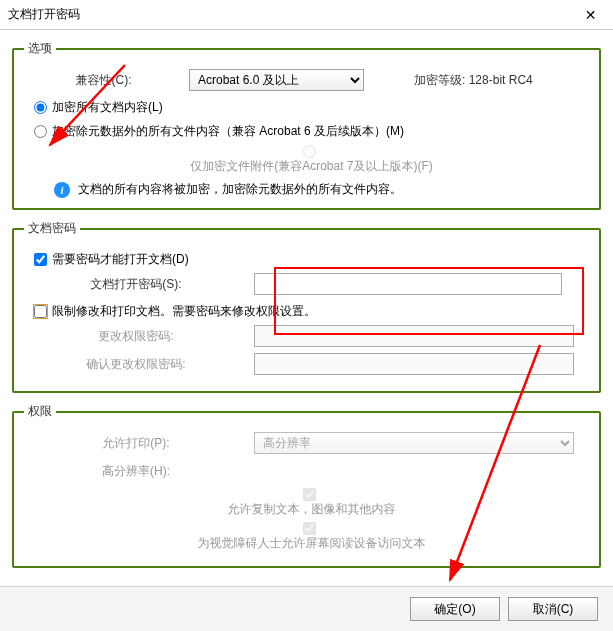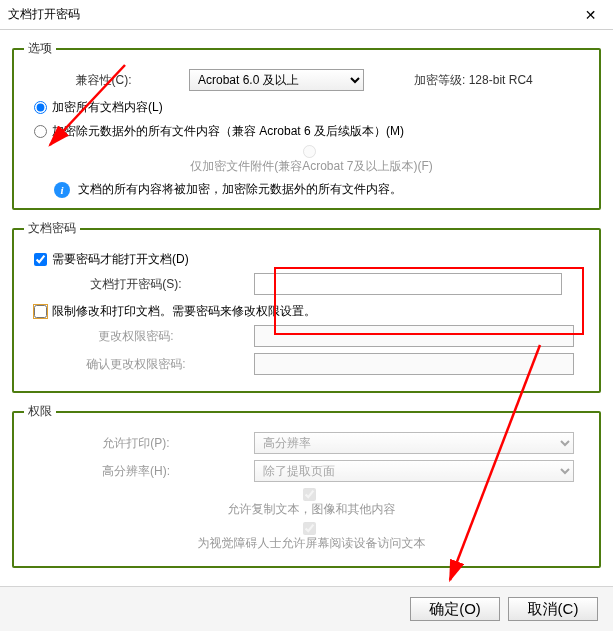--- a/index.html
+++ b/index.html
@@ -25,21 +25,21 @@
 .info-row { display: flex; align-items: center; padding-left: 30px; margin-top: 6px; }
 .info-icon { width: 16px; height: 16px; border-radius: 50%; background: #1e90ff; color: #fff; display: inline-flex; align-items: center; justify-content: center; font-size: 11px; font-weight: bold; font-style: italic; margin-right: 8px; font-family: Georgia, serif; }
 input[type=password], input[type=text].tinput { height: 22px; border: 1px solid #a9a9a9; padding: 0 4px; font-size: 12px; }
 input.pw1 { width: 308px; }
 input.pw2 { width: 320px; }
 .highlight-box { position: absolute; border: 2px solid #ff0000; pointer-events: none; }
 .restrict-row input[type=checkbox] { accent-color: #d08020; }
 .greylabel { color: #999; }
 .check-row.checked-disabled input { accent-color: #888; }
 .bottom-bar { position: absolute; bottom: 0; left: 0; right: 0; border-top: 1px solid #d4d4d4; height: 45px; display: flex; justify-content: flex-end; align-items: center; padding-right: 15px; gap: 8px; background: #f5f5f5; }
-.btn { width: 90px; height: 24px; border: 1px solid #999; background: linear-gradient(#fff,#e8e8e8); font-size: 15px; cursor: pointer; }
+.btn { width: 90px; height: 24px; border: 1px solid #999; background: linear-gradient(#fff,#e8e8e8); font-size: 12px; cursor: pointer; }
 .arrow { position: absolute; pointer-events: none; }
 </style>
 </head>
 <body>
 
 <div class="titlebar">
   <span class="titlebar-title">文档打开密码</span>
   <div class="close-btn">
       <span>✕</span>
     </div>
@@ -98,21 +98,20 @@
 </fieldset>
 
 <fieldset>
   <legend>权限</legend>
   <div class="row">
     <div class="label-col w2 greylabel">允许打印(P):</div>
     <select class="perm" disabled=""><option>高分辨率</option></select>
   </div>
   <div class="row">
     <div class="label-col w2 greylabel">高分辨率(H):</div>
-    <select class="perm" disabled=""><option>除了提取页面</option></select>
   </div>
   <div class="check-row checked-disabled disabled">
     <input type="checkbox" checked="" disabled="" style="">
     <span>允许复制文本，图像和其他内容</span>
   </div>
   <div class="check-row checked-disabled disabled">
     <input type="checkbox" checked="" disabled="" style="">
     <span>为视觉障碍人士允许屏幕阅读设备访问文本</span>
   </div>
 </fieldset>

